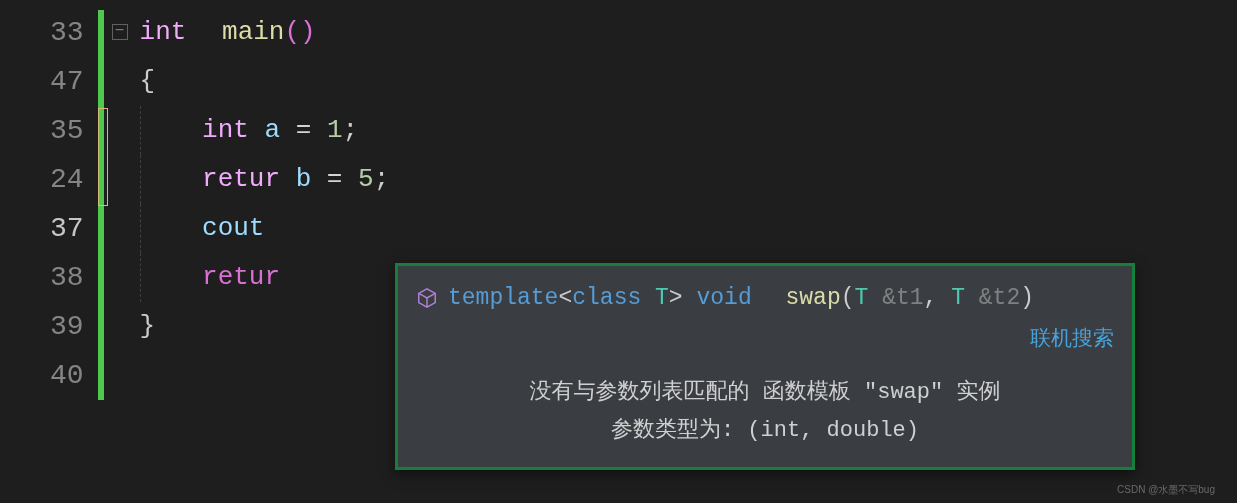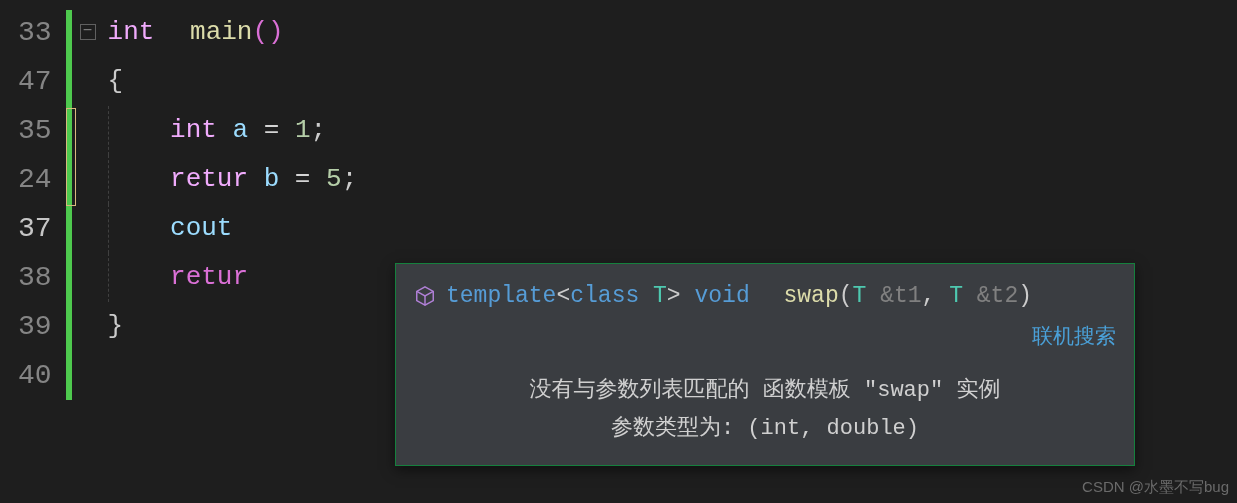--- a/index.html
+++ b/index.html
@@ -22,21 +22,21 @@
     padding: 8px 12px 8px 18px;
     text-align: right;
     user-select: none;
   }
   .line-number {
     color: #858585;
     height: 49px;
     line-height: 49px;
     font-size: 28px;
   }
-  .line-number.active { color: #c6c6c6; }
+  .line-number.active { color: #c6c6c6; margin-left: 32px; }
   .track {
     width: 14px;
     background: #1e1e1e;
     position: relative;
   }
   .green-bar {
     position: absolute;
     left: 2px;
     width: 6px;
     background: #4ec94e;
@@ -105,21 +105,21 @@
     text-decoration-color: #f14c4c;
     text-decoration-thickness: 2px;
     text-underline-offset: 4px;
   }
   .tooltip {
     position: absolute;
     left: 395px;
     top: 263px;
     width: 740px;
     background: #3a3d41;
-    border: 1px solid #15803d;
+    border: 3px solid #15803d;
     box-shadow: 0 4px 12px rgba(0,0,0,0.5);
     padding: 14px 18px 18px 18px;
     font-size: 22px;
     line-height: 1.6;
     color: #cccccc;
   }
   .tooltip-row1 {
     display: flex;
     align-items: center;
     gap: 10px;
@@ -132,23 +132,23 @@
     align-items: center;
     justify-content: center;
     color: #b180d7;
     flex-shrink: 0;
   }
   .tooltip-sig { font-family: Consolas, 'Courier New', monospace; font-size: 23px; }
   .tooltip-search { color: #4aa0d8; margin-bottom: 18px; margin-left: 32px; font-size: 21px; text-align: right;}
   .tooltip-msg { text-align: center; color: #d0d0d0; font-size: 22px; line-height: 1.7; }
   .watermark {
     position: absolute;
-    right: 8px;
+    right: 22px;
     bottom: 6px;
-    font-size: 15px;
+    font-size: 10px;
     color: #6a6a6a;
     font-family: sans-serif;
   }
 </style>
 </head>
 <body>
 
 <div class="editor">
 
   <div class="gutter">

